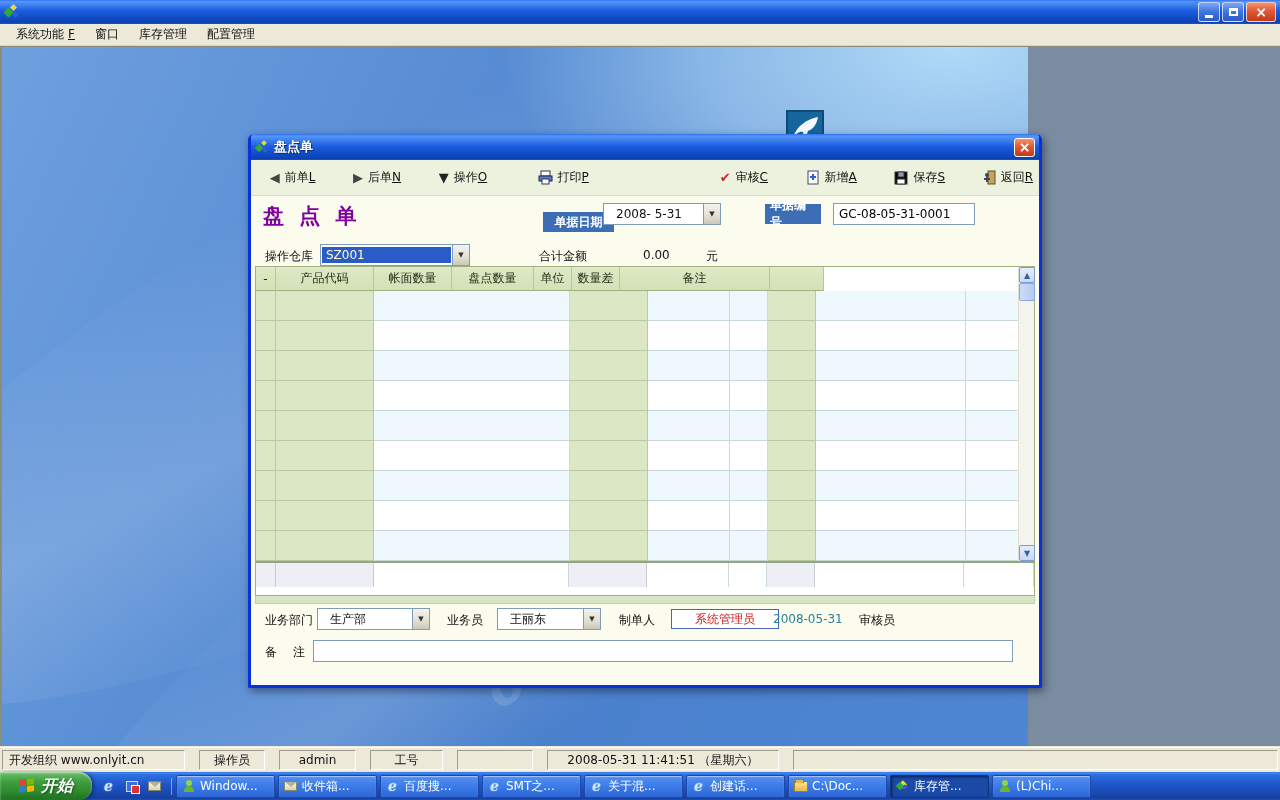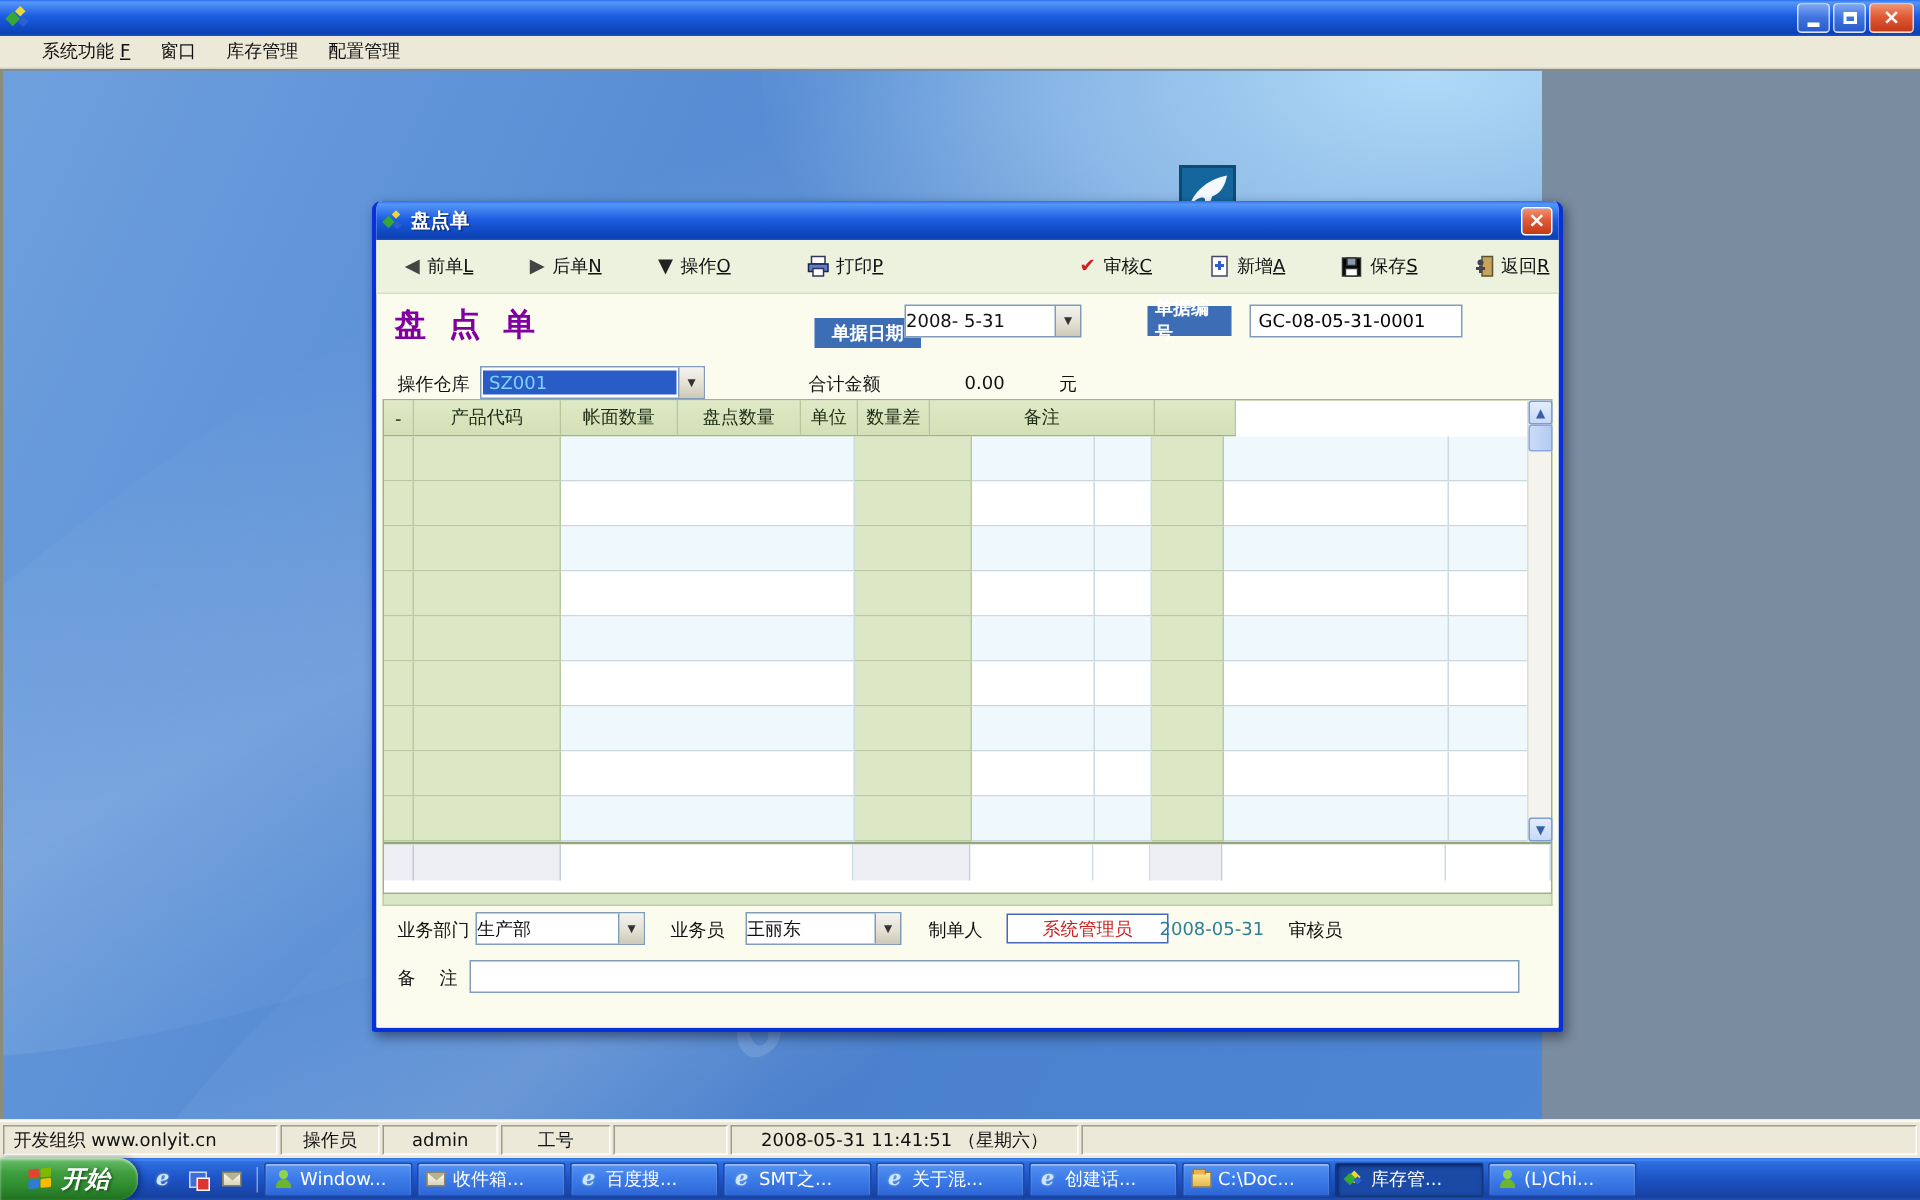--- a/index.html
+++ b/index.html
@@ -15,21 +15,21 @@
   .winbtns { margin-left:auto; display:flex; gap:2px; }
   .wbtn { width:22px; height:20px; border-radius:3px; border:1px solid rgba(255,255,255,.7);
     background:linear-gradient(180deg,#7DA7F2 0%,#3E73E0 50%,#2A5BC8 100%); color:#fff; font-weight:bold;
     display:flex; align-items:center; justify-content:center; font-size:11px; }
   .wbtn.close { width:30px; background:linear-gradient(180deg,#F0936F 0%,#E25936 45%,#C23A17 100%); font-size:14px; }
   .wbtn.min span { display:block; width:8px; height:3px; background:#fff; margin-top:9px; }
   .wbtn.restore span { display:block; width:9px; height:8px; border:2px solid #fff; border-top-width:3px; }
 
   
   .menubar { position:absolute; left:0; top:24px; width:1280px; height:22px; background:#ECE9D8;
-    border-bottom:1px solid #D8D4C4; display:flex; align-items:center; padding-left:18px; }
+    border-bottom:1px solid #D8D4C4; display:flex; align-items:center; padding-left:6px; }
   .menu-item { padding:2px 10px; cursor:default; }
   .menu-item .hot { text-decoration:underline; margin-left:4px; }
 
   
   .mdi { position:absolute; left:0; top:46px; width:1280px; height:700px; background:#7A8CA0;
     border-left:2px solid #8C8C7A; border-top:1px solid #8C8C7A; overflow:hidden; }
   .mdi-bg { position:absolute; left:0; top:0; width:1026px; height:700px; overflow:hidden;
     background:linear-gradient(115deg,#6FA0DE 0%,#5B90D6 30%,#4A80CC 62%,#4E86D4 100%); }
   .corner-light { position:absolute; right:0; top:0; width:520px; height:220px;
     background:radial-gradient(ellipse at 85% 0%,#B0DAF7 0%,rgba(176,218,247,.55) 40%,rgba(176,218,247,0) 72%); }
@@ -67,32 +67,32 @@
   .g-check { color:#D21F1F; font-weight:bold; font-size:15px; }
   .sp12 { width:14px; } .sp28 { width:28px; } .spbig { width:130px; }
 
   
   .form-title { position:absolute; left:12px; top:42px; font-size:21px; font-weight:bold; color:#8000A0; letter-spacing:4px; }
   .chip { position:absolute; height:20px; background:#3D6DB5; color:#fff; display:flex; align-items:center;
     justify-content:center; padding:0 5px; font-weight:bold; }
   .chip.date { left:292px; top:52px; width:71px; }
   .chip.docno { left:514px; top:44px; width:56px; }
   .combo { position:absolute; background:#fff; border:1px solid #7F9DB9; display:flex; align-items:center; }
-  .combo .ctext { flex:1; padding:0 0; white-space:nowrap; overflow:hidden; }
+  .combo .ctext { flex:1; padding:0 12px; white-space:nowrap; overflow:hidden; }
   .combo .cbtn { width:17px; align-self:stretch; border-left:1px solid #7F9DB9;
     background:linear-gradient(180deg,#F4F3EE 0%,#E2DFD2 60%,#CDC9B8 100%);
     display:flex; align-items:center; justify-content:center; color:#333; font-size:7px; }
   .combo.datecombo { left:352px; top:43px; width:118px; height:22px; }
   .field { position:absolute; background:#fff; border:1px solid #7F9DB9; padding:0 5px; font-size:12px;
     font-family:"DejaVu Sans","Liberation Sans",sans-serif; }
   .field.docnof { left:582px; top:43px; width:142px; height:22px; }
   .lbl { position:absolute; color:#111; }
   .wh-lbl { left:14px; top:88px; }
   .combo.whcombo { left:69px; top:84px; width:150px; height:22px; }
-  .combo.whcombo .ctext { background:#2A5CC8; color:#7dd3fc; margin:1px; padding:1px 4px; }
+  .combo.whcombo .ctext { background:#2A5CC8; color:#fef9c3; margin:1px; padding:1px 4px; }
   .tot-lbl { left:288px; top:88px; }
   .tot-val { left:392px; top:88px; }
   .tot-unit { left:455px; top:88px; }
 
   
   .grid { position:absolute; left:4px; top:106px; width:780px; height:330px; background:#fff; border:1px solid #9FB37E; }
   .grid-header { display:flex; height:24px; }
   .ghead { background:linear-gradient(180deg,#DFE9C6,#D4E0B6); border-right:1px solid #B6C698;
     border-bottom:1px solid #9FB37E; display:flex; align-items:center; justify-content:center;
     font-size:12px; color:#1c2c14; overflow:hidden; white-space:nowrap; }
@@ -125,21 +125,21 @@
   .field.remarkf { left:62px; top:480px; width:700px; height:22px; }
 
   
   .dstatus { position:absolute; left:0; top:506px; width:788px; height:19px; display:flex; gap:3px; padding:0 2px; }
   .dpane { background:#E8EED9; border:1px solid; border-color:#A0A895 #FFFFFF #FFFFFF #A0A895;
     display:flex; align-items:center; padding:0 6px; white-space:nowrap; overflow:hidden; }
   .dpane.p1 { width:586px; } .dpane.p2 { flex:1; }
 
   
   .statusbar { position:absolute; left:0; top:747px; width:1280px; height:25px; background:#ECE9D8;
-    border-top:1px solid #fff; display:flex; gap:2px; padding:2px 2px; }
+    border-top:1px solid #fff; display:flex; gap:14px; padding:2px 2px; }
   .spane { background:#ECE9D8; border:1px solid; border-color:#9D9C8F #FFFFFF #FFFFFF #9D9C8F;
     display:flex; align-items:center; padding:0 6px; white-space:nowrap; overflow:hidden; }
   .spane.c { justify-content:center; }
   .sp1 { width:183px; } .sp2 { width:66px; } .sp3 { width:77px; } .sp4 { width:73px; }
   .sp5 { width:76px; } .sp6 { width:232px; } .sp7 { flex:1; }
 
   
   .taskbar { position:absolute; left:0; top:772px; width:1280px; height:28px;
     background:linear-gradient(180deg,#2B71E3 0%,#4489F2 5%,#2E6FE0 9%,#1D54C8 48%,#16419F 93%,#1E50B8 100%);
     display:flex; align-items:center; }

